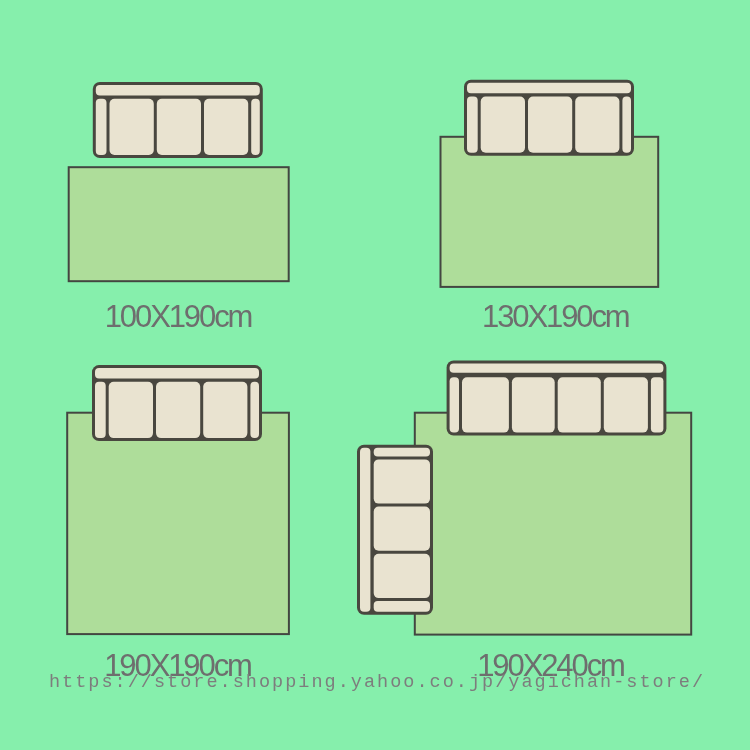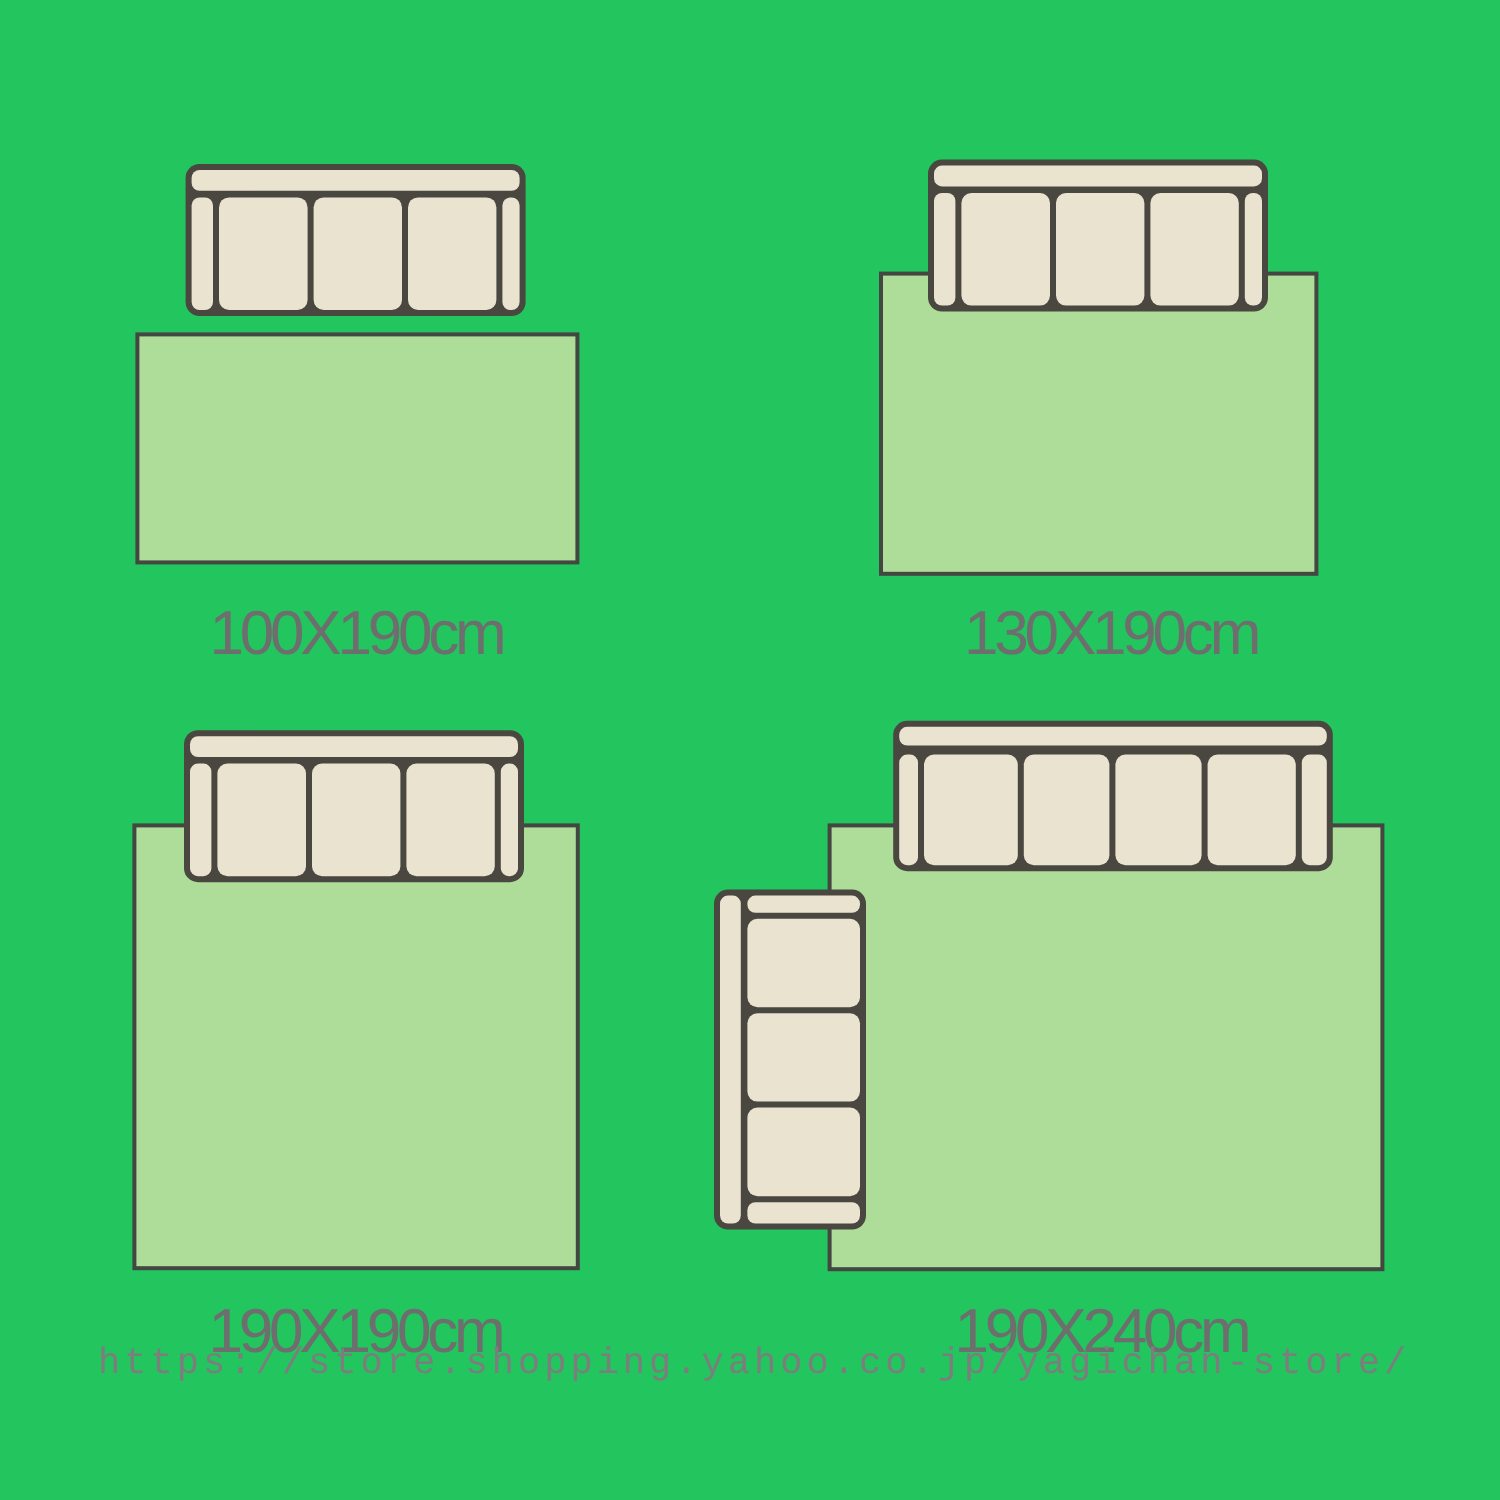--- a/index.html
+++ b/index.html
@@ -1,16 +1,16 @@
 <!DOCTYPE html>
 <html><head>
 <meta charset="utf-8">
 <style>
   html,body{margin:0;padding:0;background:#ffffff;}
-  .page{position:relative;width:750px;height:750px;background:#22c55e;overflow:hidden;}
+  .page{position:relative;width:750px;height:750px;background:#86efac;overflow:hidden;}
   svg{position:absolute;left:0;top:0;}
   .lbl{font-family:"Liberation Sans", sans-serif;font-size:31px;fill:#6e6e6e;letter-spacing:-2.1px;}
   .url{font-family:"Liberation Mono", monospace;font-size:18.5px;fill:#7d7d7d;letter-spacing:2.02px;}
 </style>
 </head>
 <body>
 <div class="page">
 <svg width="750" height="750" viewBox="0 0 750 750">
   <defs>
 

